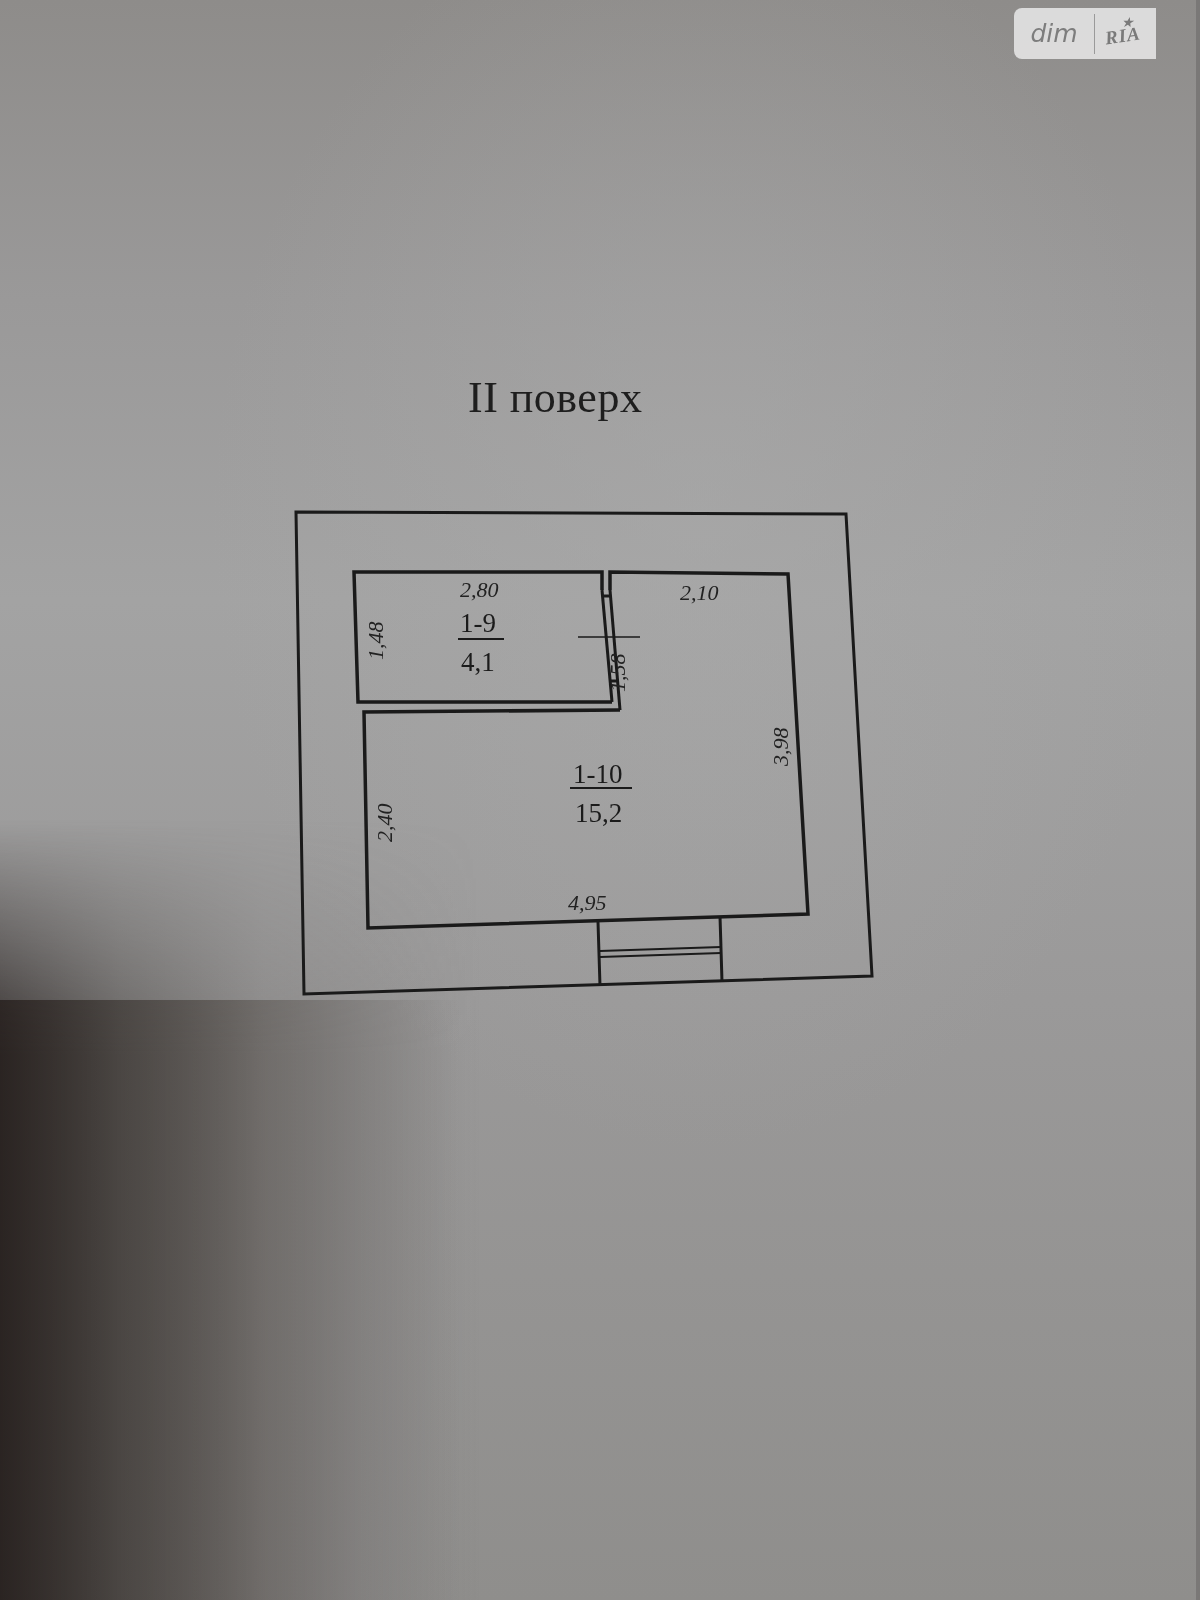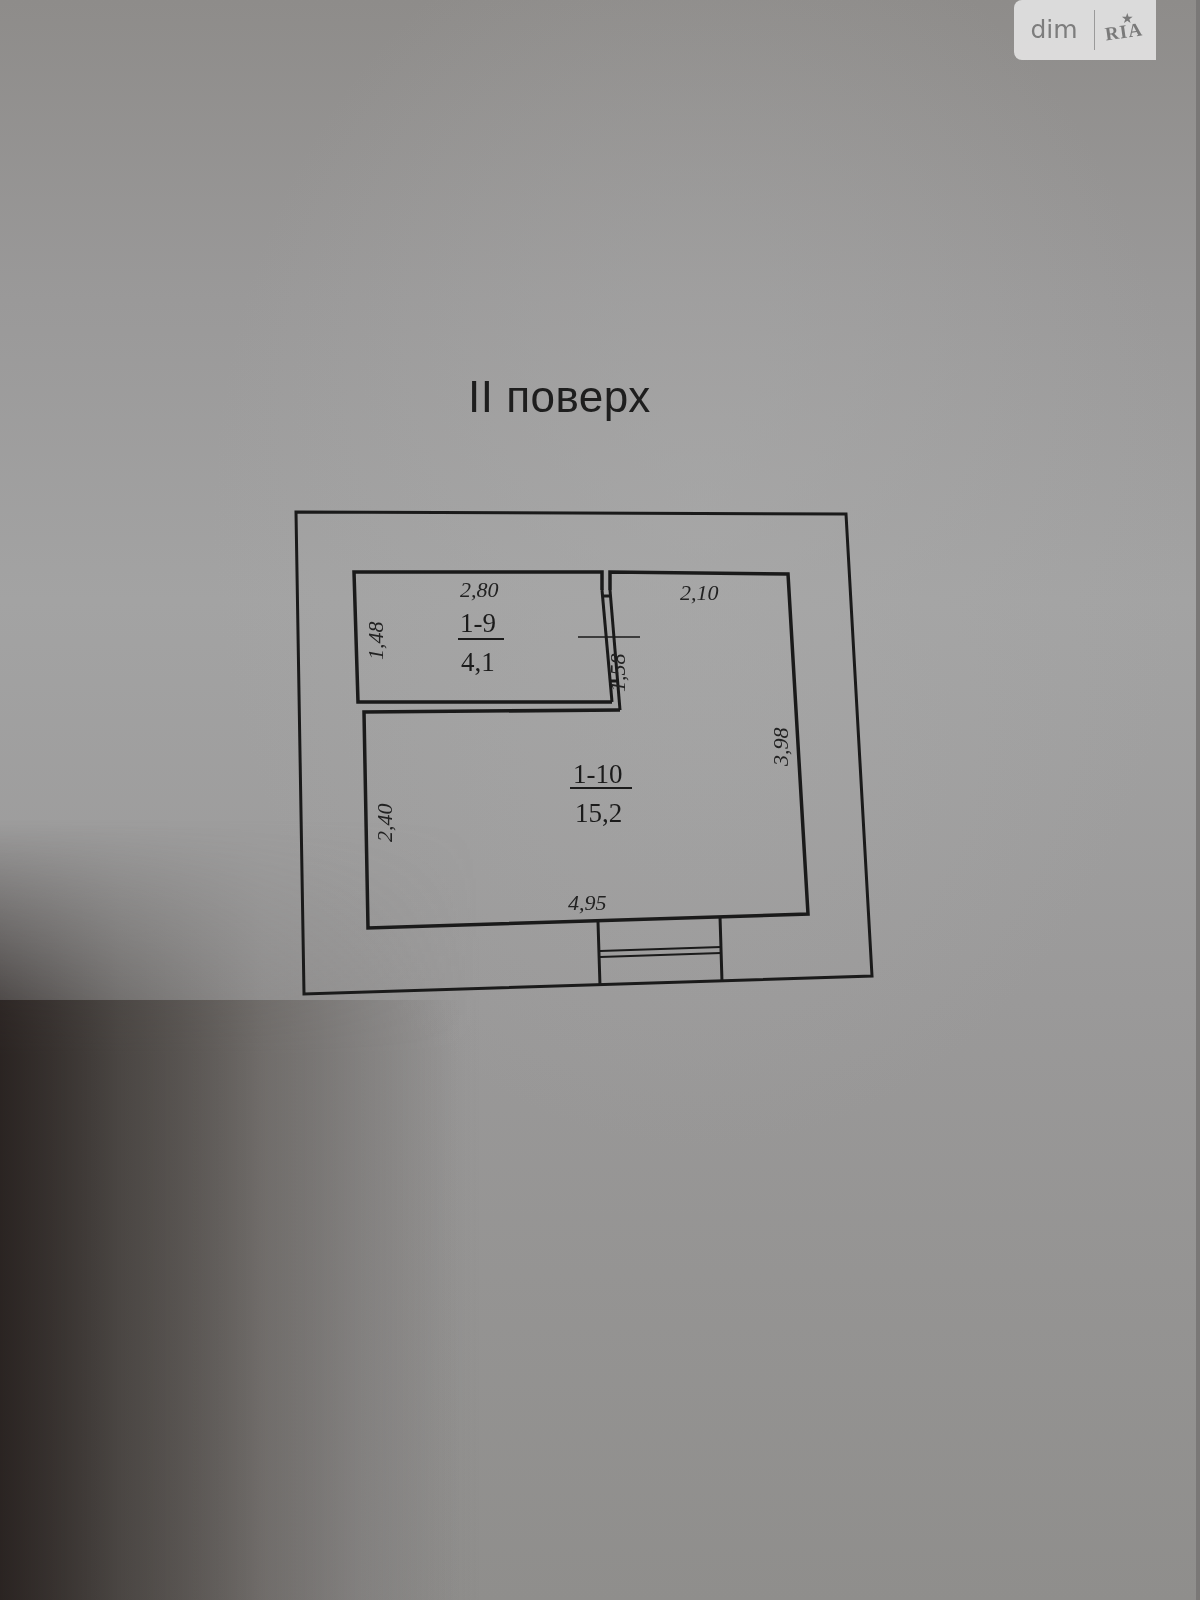--- a/index.html
+++ b/index.html
@@ -32,26 +32,27 @@
       mask-image: linear-gradient(180deg, rgba(0,0,0,0) 0%, rgba(0,0,0,1) 30%, rgba(0,0,0,1) 100%);
     }
     .right-edge {
       position: absolute;
       right: 0; top: 0;
       width: 4px; height: 1600px;
       background: #7a7877;
     }
     .watermark {
       position: absolute;
-      left: 1014px; top: 0;
-      width: 142px; height: 60px;
+      left: 1014px; top: 8px;
+      width: 142px; height: 51px;
       background: rgba(230,230,230,0.88);
       border-radius: 8px 0 0 8px;
       display: flex;
       align-items: center;
+      font-style: italic;
     }
     .wm-dim {
       width: 80px;
       text-align: center;
       font-family: "DejaVu Sans", sans-serif;
       font-size: 25px;
       color: #7d7d7d;
       letter-spacing: 0px;
       line-height: 44px;
     }
@@ -77,21 +78,21 @@
     }
     .wm-ria-star {
       position: absolute;
       left: 26px; top: 2px;
       font-size: 14px;
       color: #7a7a7a;
     }
     .floor-title {
       position: absolute;
       left: 468px; top: 372px;
-      font-family: Liberation Sans, sans-serif;
+      font-family: Liberation Serif, serif;
       font-size: 44px;
       color: #1e1e1e;
       letter-spacing: 0.5px;
       white-space: nowrap;
     }
     svg.plan {
       position: absolute;
       left: 0; top: 0;
     }
     .dim-text {

